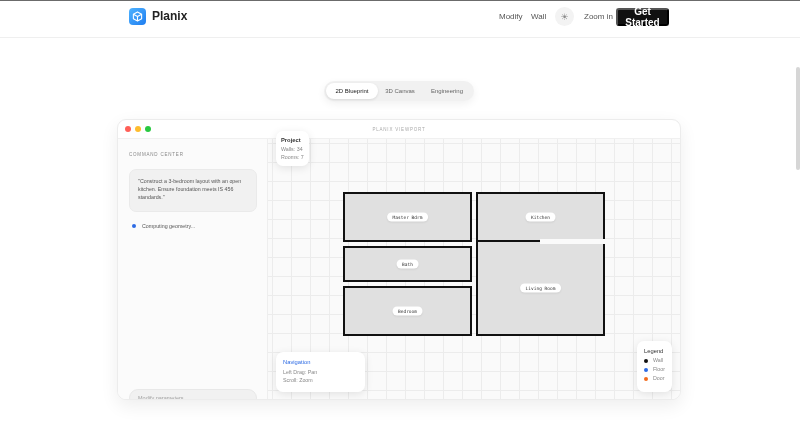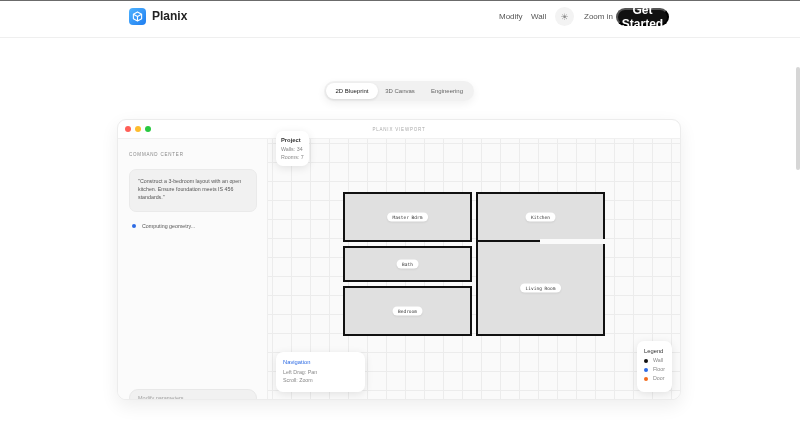--- a/index.html
+++ b/index.html
@@ -3,21 +3,21 @@
 <meta charset="utf-8">
 <style>
   * { box-sizing: border-box; margin: 0; padding: 0; }
   html, body { width: 800px; height: 435px; overflow: hidden; background: #ffffff; font-family: "Liberation Sans", sans-serif; color: #1a1a1a; }
   .topline { position: absolute; left: 0; top: 0; width: 800px; height: 1px; background: #6b6b6b; }
   .nav { position: absolute; left: 0; top: 1px; width: 800px; height: 37px; border-bottom: 1px solid #efefef; background: #fff; }
   .logo { position: absolute; left: 129px; top: 7px; width: 17px; height: 17px; border-radius: 4px; background: linear-gradient(135deg, #4fb3ff, #1e7df0); display: flex; align-items: center; justify-content: center; }
   .brand { position: absolute; left: 152px; top: 8px; font-size: 12px; font-weight: bold; color: #222; }
   .nav-link { position: absolute; top: 11px; font-size: 8px; color: #555; cursor: pointer; }
   .theme-btn { position: absolute; left: 555px; top: 6px; width: 19px; height: 19px; border-radius: 50%; background: #f3f3f3; display:flex; align-items:center; justify-content:center; font-size: 9px; color:#888; }
-  .cta { position: absolute; left: 616px; top: 7px; width: 53px; height: 18px; border-radius: 9px; background: #111; color: #fff; font-size: 12px; font-weight: bold; display: flex; align-items: center; justify-content: center; }
+  .cta { position: absolute; left: 616px; top: 7px; width: 53px; height: 18px; border-radius: 3px; background: #111; color: #fff; font-size: 10px; font-weight: bold; display: flex; align-items: center; justify-content: center; }
 
   .tabs { position: absolute; left: 324px; top: 81px; width: 150px; height: 20px; border-radius: 10px; background: #f1f1f1; box-shadow: 0 3px 8px rgba(0,0,0,0.06); }
   .tab { position: absolute; top: 2px; height: 16px; border-radius: 8px; font-size: 6px; color: #666; display: flex; align-items: center; justify-content: center; cursor: pointer; }
   .tab.active { background: #fff; color: #222; box-shadow: 0 1px 3px rgba(0,0,0,0.1); }
 
   .window { position: absolute; left: 117px; top: 119px; width: 564px; height: 281px; border-radius: 9px; background: #fff; border: 1px solid #ececec; box-shadow: 0 6px 18px rgba(0,0,0,0.07); overflow: hidden; }
   .titlebar { position: absolute; left: 0; top: 0; width: 100%; height: 19px; border-bottom: 1px solid #f0f0f0; }
   .dot { position: absolute; top: 6px; width: 6px; height: 6px; border-radius: 50%; }
   .vp-title { position: absolute; left: 0; width: 100%; top: 7px; text-align: center; font-size: 4.5px; letter-spacing: 0.8px; color: #aaa; }
 

